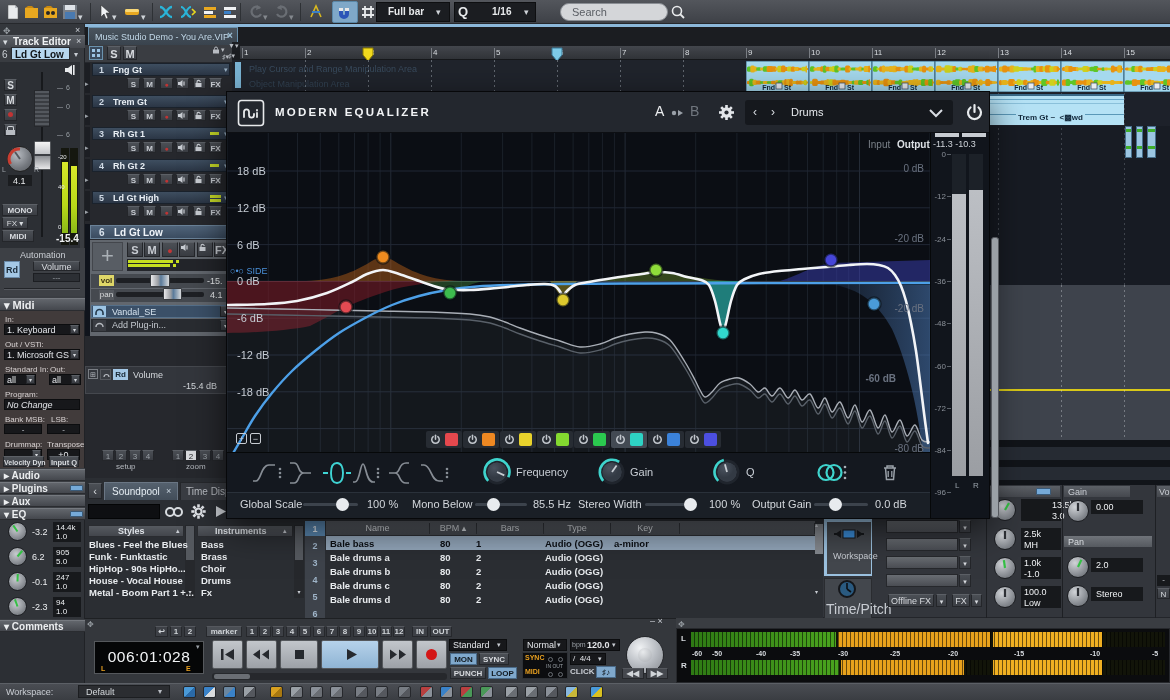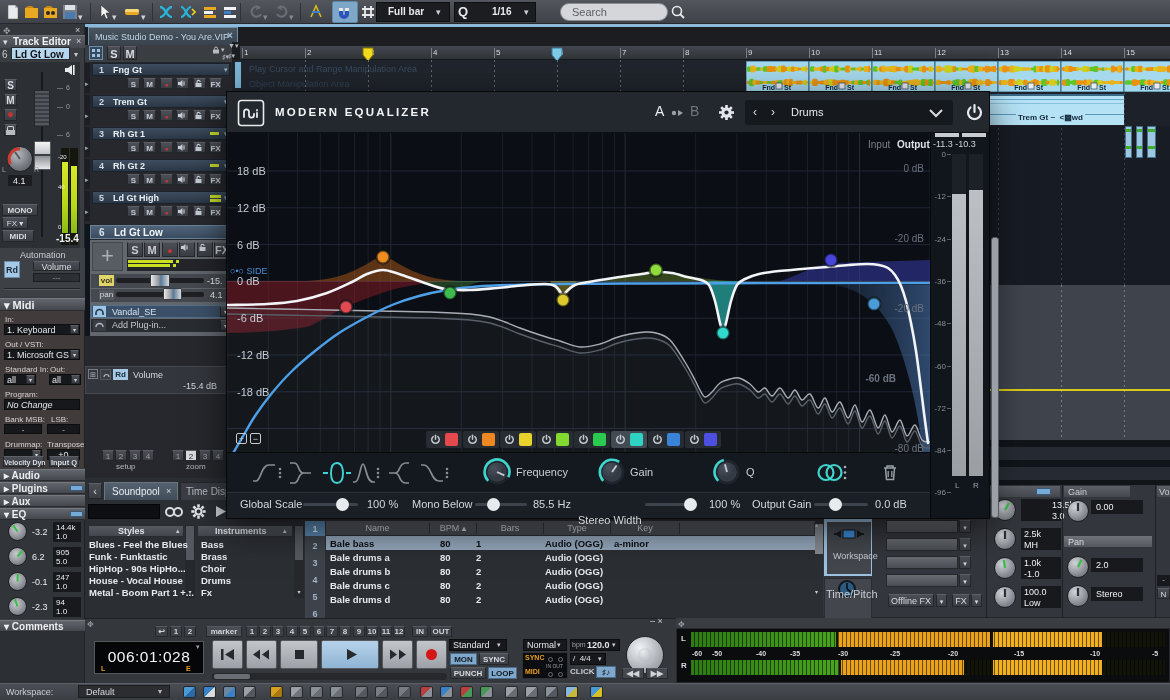--- a/index.html
+++ b/index.html
@@ -975,21 +975,21 @@
       <path d="M8,7 L1,7 M31,7 l-7,0" stroke="#16181c" stroke-width="2"></path>
       <path d="M8,3 L2,7 L8,11 Z M24,3 L30,7 L24,11 Z" fill="#16181c"></path>
       <rect x="10" y="3" width="12" height="8" fill="#3a8cd8" stroke="#16181c"></rect>
     </svg>
     <div class="a" style="left:833px;top:551px;font-size:9px;color:#c8ccd2;">Workspace</div>
     <div class="a" style="left:824px;top:578px;width:48px;height:47px;background:#43474d;border:1px solid #2a2c30;"></div>
     <svg class="a" style="left:836px;top:578px;" width="22" height="22" viewBox="0 0 22 22">
       <circle cx="11" cy="11" r="8" fill="#2a5a80" stroke="#14161a" stroke-width="2"></circle>
       <path d="M11,11 L11,5 M11,11 L15,14" stroke="#0c1014" stroke-width="1.6"></path>
     </svg>
-    <div class="a" style="left:826px;top:588px;font-size:11px;color:#c8ccd2;">Time/Pitch</div>
+    <div class="a" style="left:826px;top:601px;font-size:14px;color:#c8ccd2;">Time/Pitch</div>
     <div class="a" style="left:886px;top:520px;width:72px;height:13px;background:linear-gradient(#6a6e74,#4a4d53);border:1px solid #26282c;"></div>
     <div class="btn a" style="left:959px;top:520px;width:12px;height:13px;font-size:7px;line-height:13px;">▾</div>
     <div class="a" style="left:886px;top:538px;width:72px;height:13px;background:linear-gradient(#6a6e74,#4a4d53);border:1px solid #26282c;"></div>
     <div class="btn a" style="left:959px;top:538px;width:12px;height:13px;font-size:7px;line-height:13px;">▾</div>
     <div class="a" style="left:886px;top:556px;width:72px;height:13px;background:linear-gradient(#6a6e74,#4a4d53);border:1px solid #26282c;"></div>
     <div class="btn a" style="left:959px;top:556px;width:12px;height:13px;font-size:7px;line-height:13px;">▾</div>
     <div class="a" style="left:886px;top:574px;width:72px;height:13px;background:linear-gradient(#6a6e74,#4a4d53);border:1px solid #26282c;"></div>
     <div class="btn a" style="left:959px;top:574px;width:12px;height:13px;font-size:7px;line-height:13px;">▾</div>
     <div class="btn a" style="left:888px;top:594px;width:46px;height:13px;font-size:9px;line-height:13px;">Offline FX</div>
     <div class="btn a" style="left:936px;top:594px;width:11px;height:13px;font-size:7px;line-height:13px;">▾</div>
@@ -1425,21 +1425,21 @@
     </svg>
     <div class="a" style="left:227px;top:492px;width:703px;height:26px;background:#1a1f26;border-top:1px solid #2a313a;z-index:51;"></div>
     <div class="a" style="left:240px;top:498px;font-size:11px;color:#d3d7dc;z-index:52;">Global Scale</div>
     <div class="a" style="left:303px;top:503px;width:55px;height:3px;background:#3c434c;border-radius:2px;z-index:52;"></div>
     <div class="a" style="left:336px;top:498px;width:13px;height:13px;border-radius:50%;background:#e8ebee;z-index:53;"></div>
     <div class="a" style="left:367px;top:498px;font-size:11px;color:#d3d7dc;z-index:52;">100 %</div>
     <div class="a" style="left:412px;top:498px;font-size:11px;color:#d3d7dc;z-index:52;">Mono Below</div>
     <div class="a" style="left:475px;top:503px;width:52px;height:3px;background:#3c434c;border-radius:2px;z-index:52;"></div>
     <div class="a" style="left:487px;top:498px;width:13px;height:13px;border-radius:50%;background:#e8ebee;z-index:53;"></div>
     <div class="a" style="left:533px;top:498px;font-size:11px;color:#d3d7dc;z-index:52;">85.5 Hz</div>
-    <div class="a" style="left:578px;top:498px;font-size:11px;color:#d3d7dc;z-index:52;margin-top:16px;">Stereo Width</div>
+    <div class="a" style="left:578px;top:498px;font-size:11px;color:#d3d7dc;z-index:52;">Stereo Width</div>
     <div class="a" style="left:645px;top:503px;width:52px;height:3px;background:#3c434c;border-radius:2px;z-index:52;"></div>
     <div class="a" style="left:684px;top:498px;width:13px;height:13px;border-radius:50%;background:#e8ebee;z-index:53;"></div>
     <div class="a" style="left:709px;top:498px;font-size:11px;color:#d3d7dc;z-index:52;">100 %</div>
     <div class="a" style="left:752px;top:498px;font-size:11px;color:#d3d7dc;z-index:52;">Output Gain</div>
     <div class="a" style="left:814px;top:503px;width:54px;height:3px;background:#3c434c;border-radius:2px;z-index:52;"></div>
     <div class="a" style="left:829px;top:498px;width:13px;height:13px;border-radius:50%;background:#e8ebee;z-index:53;"></div>
     <div class="a" style="left:875px;top:498px;font-size:11px;color:#d3d7dc;z-index:52;">0.0 dB</div>
     <div class="a" style="left:930px;top:133px;width:59px;height:385px;background:#11151c;border-left:1px solid #060809;z-index:51;"></div>
     <div class="a" style="left:935px;top:133px;width:24px;height:4px;background:#c8ccd2;z-index:52;"></div>
     <div class="a" style="left:962px;top:133px;width:24px;height:4px;background:#c8ccd2;z-index:52;"></div>

